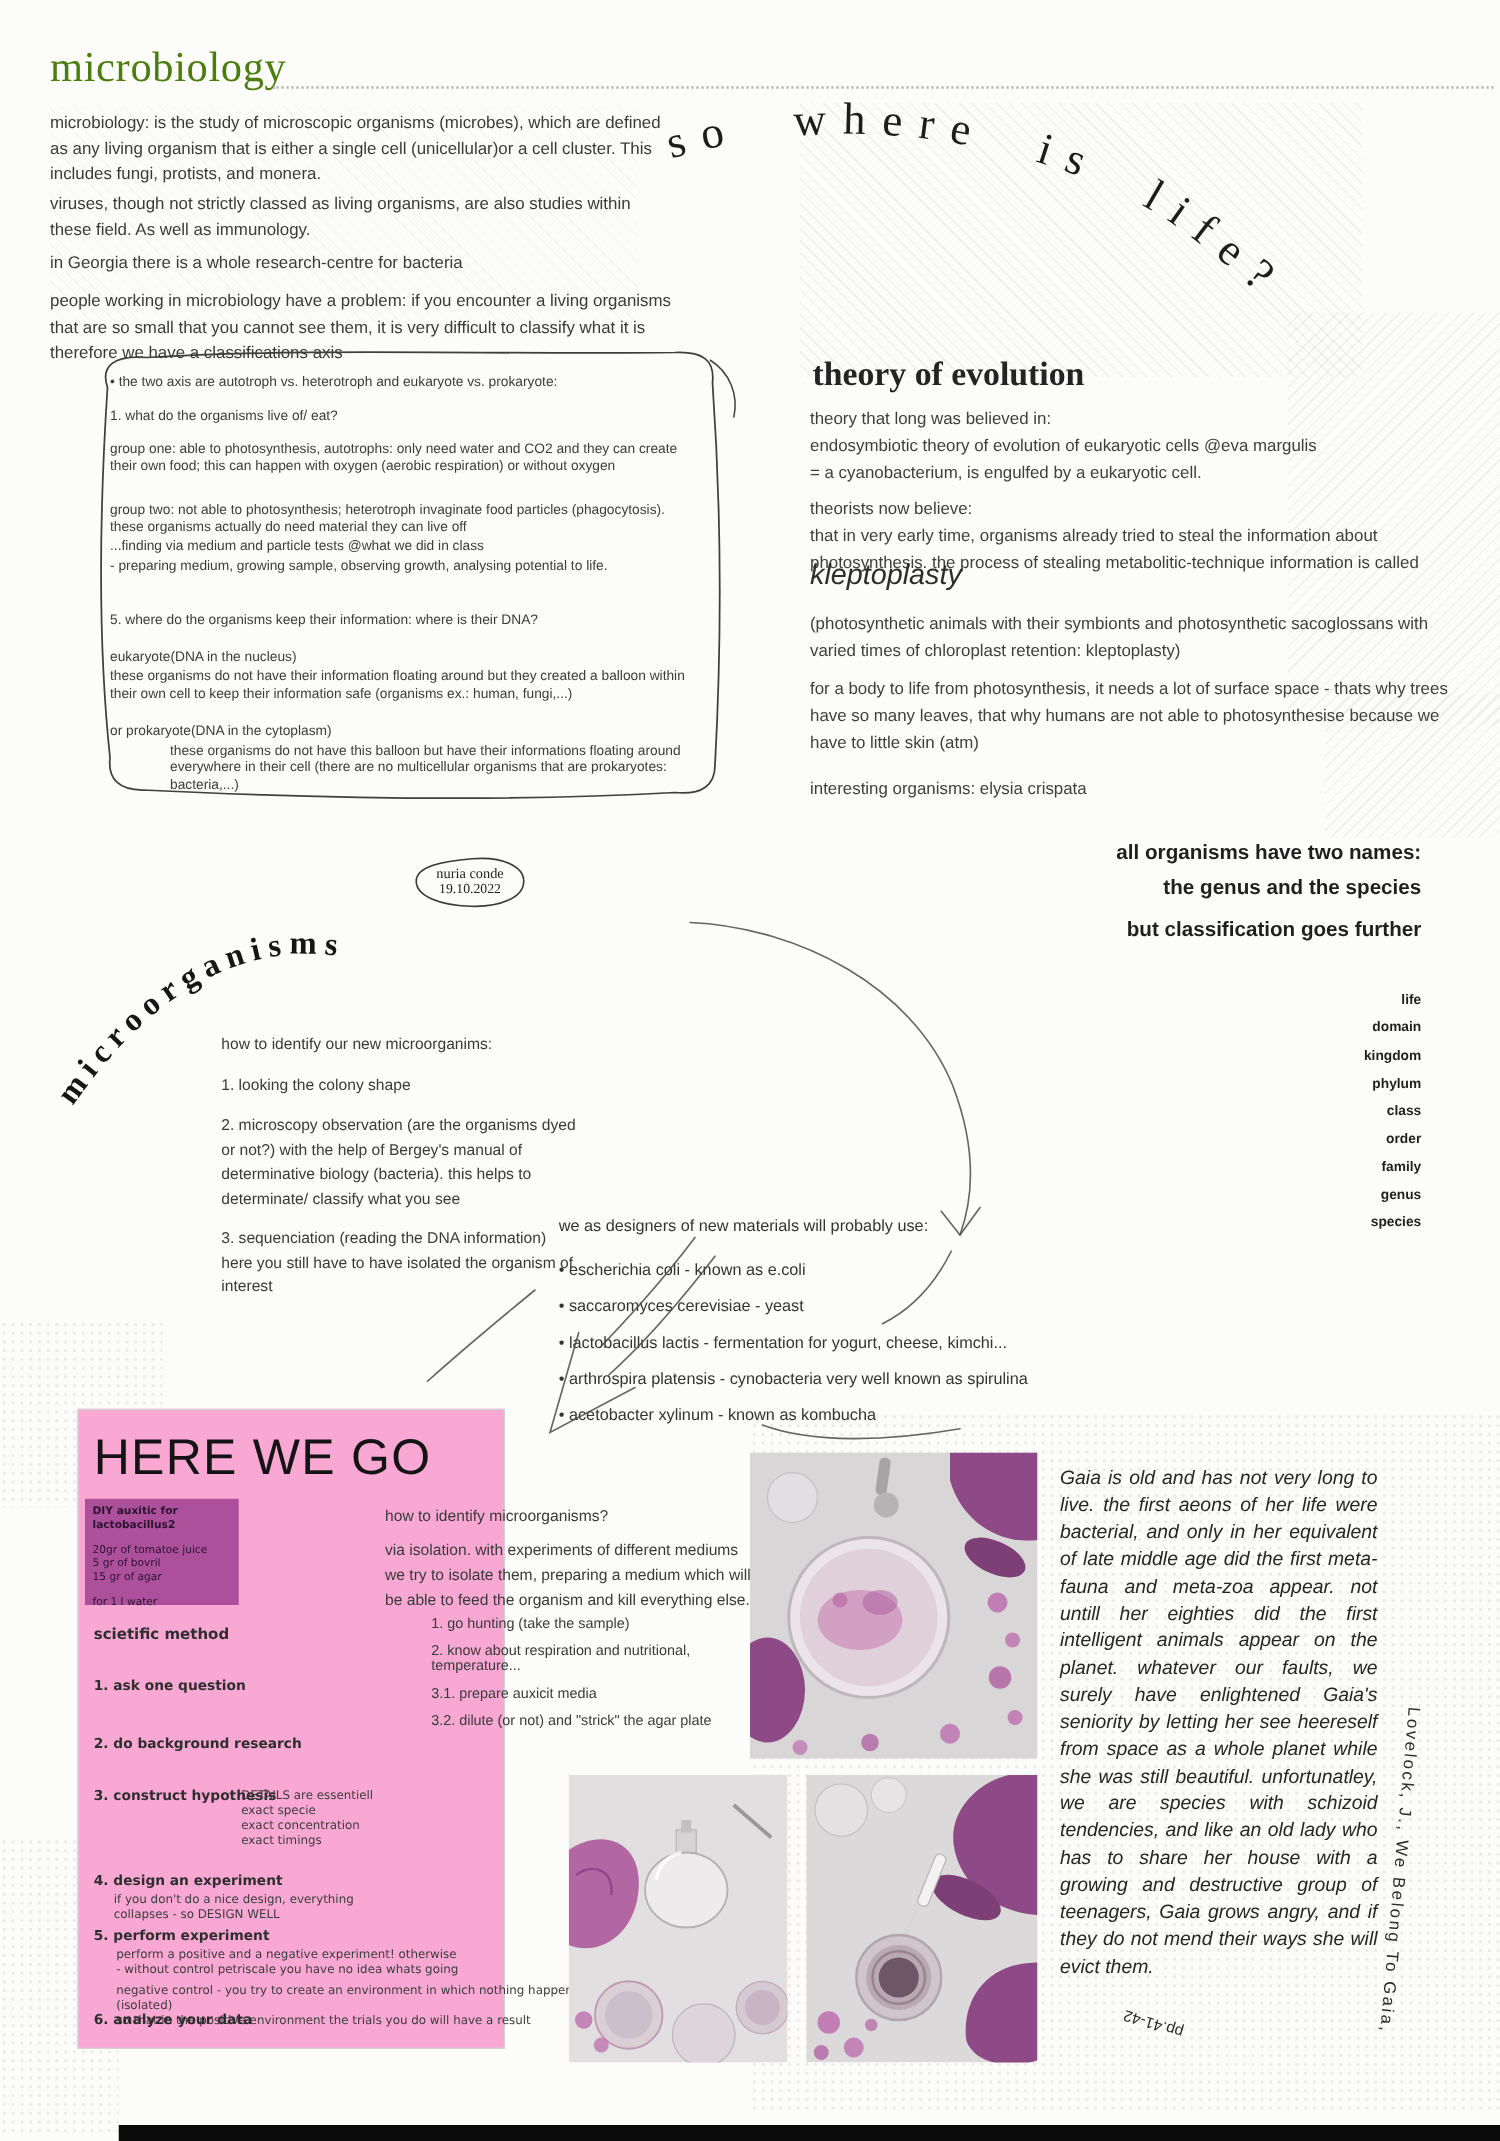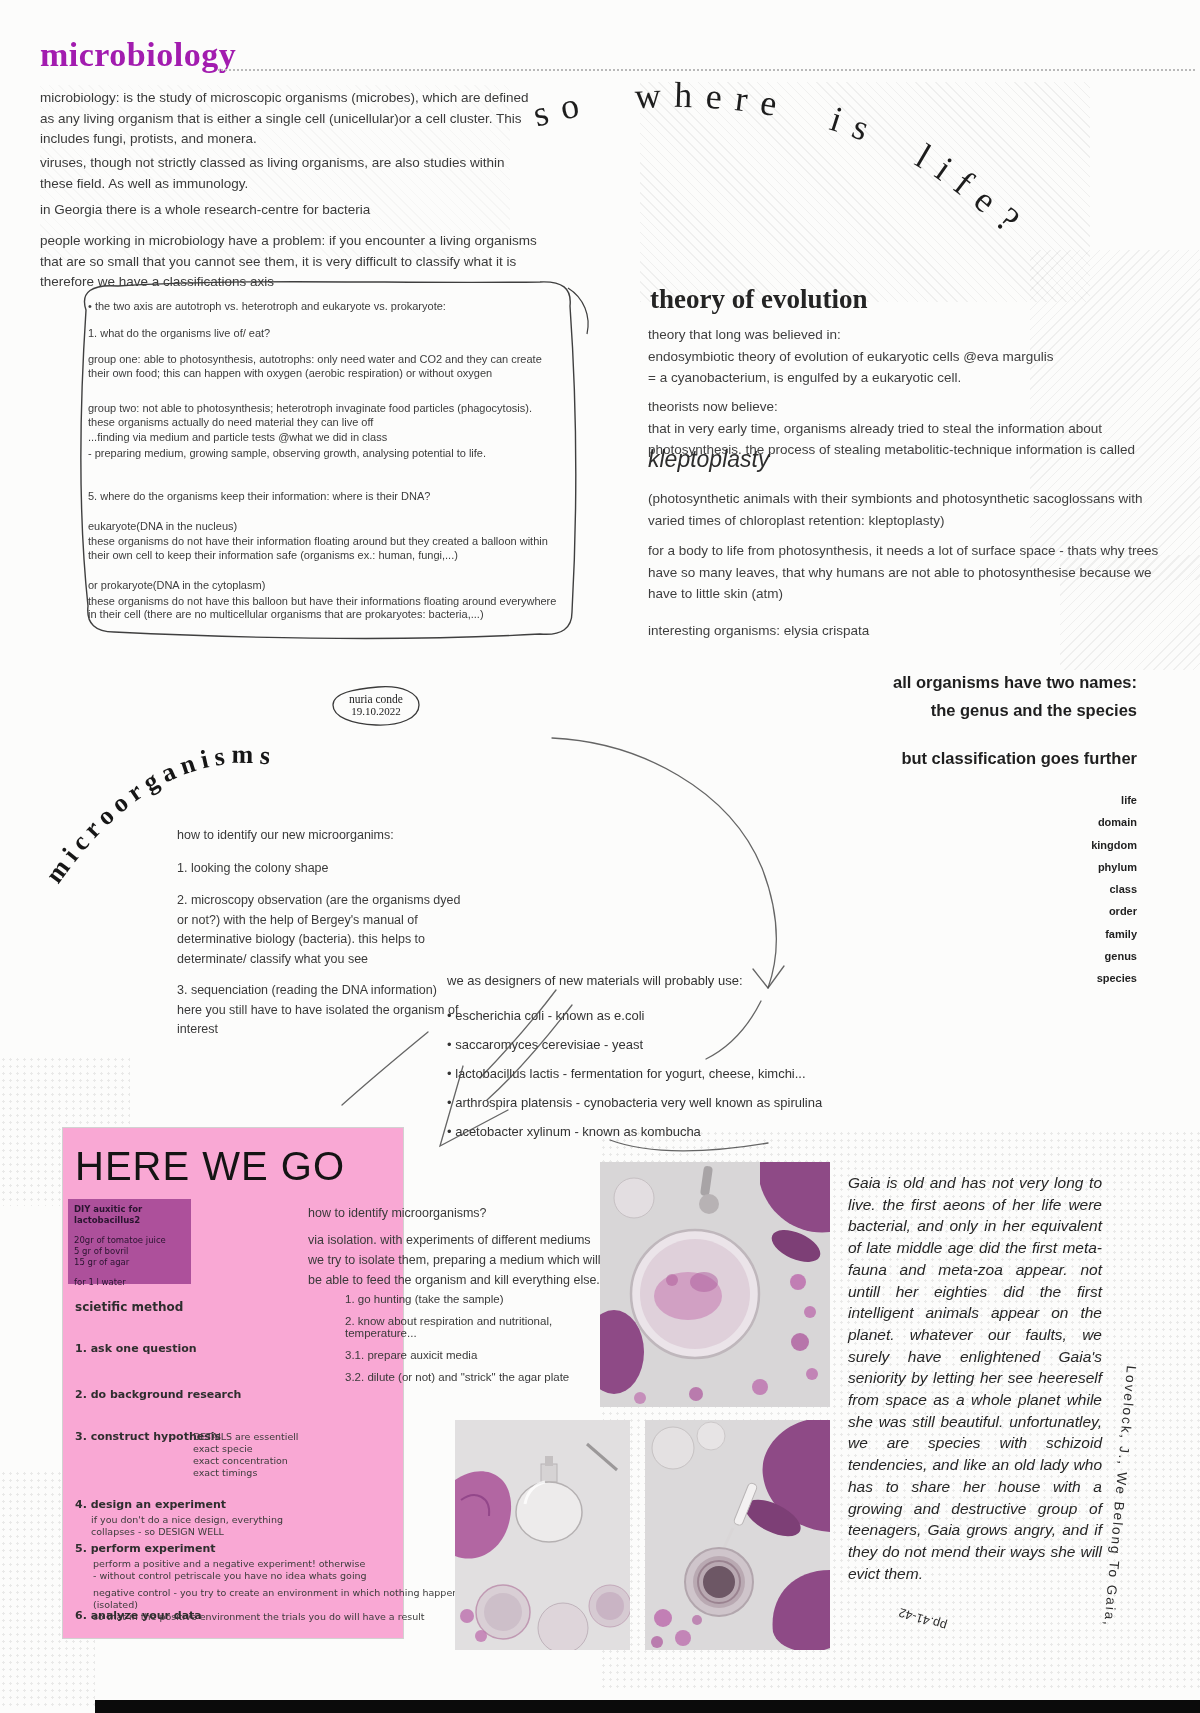--- a/index.html
+++ b/index.html
@@ -16,56 +16,56 @@
   .dots{background-image:radial-gradient(rgba(80,80,80,.11) 1px,transparent 1.3px);background-size:7px 7px;}
   .texA{left:640px;top:82px;width:450px;height:220px;}
   .texB{left:1030px;top:250px;width:170px;height:330px;}
   .texC{left:40px;top:85px;width:470px;height:180px;opacity:.5;}
   .texD{left:600px;top:1130px;width:600px;height:560px;}
   .texE{left:0;top:1056px;width:130px;height:150px;}
   .texF{left:0;top:1470px;width:95px;height:240px;}
   .texG{left:1060px;top:555px;width:140px;height:115px;}
 
   
-  .title{left:40px;top:36px;font-size:34px;font-weight:700;color:#a21caf;letter-spacing:.5px;margin:0;}
+  .title{left:40px;top:36px;font-size:34px;font-weight:400;color:#4d7c0f;letter-spacing:.5px;margin:0;}
   .title-rule{left:218px;top:69px;width:977px;border-top:2px dotted #b9b9b9;height:0;}
 
   .intro-p{left:40px;width:500px;font-size:13.5px;line-height:20.5px;color:#3a3a3a;margin:0;}
   .p1{top:88px;}.p2{top:153px;}.p3{top:200px;}.p4{top:231px;}
 
   
   .banner-top{left:515px;top:85px;width:570px;height:240px;overflow:visible;}
   .banner-top text{font-family:"Liberation Serif","DejaVu Serif",serif;font-size:36px;letter-spacing:13px;word-spacing:20px;fill:#1d1d1d;}
   .banner-micro{left:38px;top:683px;width:310px;height:215px;overflow:visible;}
   .banner-micro text{font-family:"Liberation Serif","DejaVu Serif",serif;font-size:26px;font-weight:bold;letter-spacing:6px;fill:#161616;}
 
   
   .sketchbox{left:70px;top:272px;width:530px;height:378px;overflow:visible;}
   .boxtext{left:88px;top:300px;width:470px;font-size:11px;line-height:13.5px;color:#3c3c3c;}
   .boxtext p{margin:0 0 13px 0;}
   .boxtext .mb22{margin-bottom:22px;}.boxtext .mb2{margin-bottom:2px;}
   .boxtext .mb30{margin-bottom:30px;}.boxtext .mb16{margin-bottom:16px;}
-  .boxtext .mb17{margin-bottom:17px;}.boxtext .mb0{margin-bottom:0;}
+  .boxtext .mb17{margin-bottom:17px;}.boxtext .mb0{margin-bottom:0;margin-left:48px;}
 
   
   .theory-h{left:650px;top:284px;font-size:27px;font-weight:600;color:#242424;margin:0;}
   .t{left:648px;width:515px;font-size:13.5px;line-height:21.5px;color:#3e3e3e;margin:0;}
   .t1{top:324px;}.t2{top:396px;}
   .klepto{left:648px;top:446px;font-size:23px;font-style:italic;color:#2d2d2d;}
   .t3{top:488px;}.t4{top:540px;}.t5{top:620px;}
 
   
   .badge{left:330px;top:684px;width:92px;height:44px;text-align:center;}
   .badge svg{position:absolute;left:0;top:0;}
   .badge-name{position:relative;margin-top:9px;font-size:11.5px;color:#222;}
   .badge-date{position:relative;font-size:11px;color:#222;}
 
   
   .names{left:737px;top:668px;width:400px;text-align:right;font-size:16.5px;font-weight:600;color:#1f1f1f;line-height:28px;}
-  .names .n3{margin-top:20px;}
+  .names .n3{margin-top:6px;}
   .tax{left:937px;top:789px;width:200px;text-align:right;font-size:11px;font-weight:600;color:#1f1f1f;line-height:22.3px;}
 
   
   .identify{left:177px;top:826px;width:288px;font-size:12.5px;line-height:19.5px;color:#3a3a3a;}
   .identify p{margin:0 0 13px 0;}
   .identify .gap{margin-bottom:12px;}
 
   
   .designers{left:447px;top:973px;width:400px;font-size:13px;line-height:16px;color:#333;}
   .designers .d-intro{margin:0 0 19px 0;}

